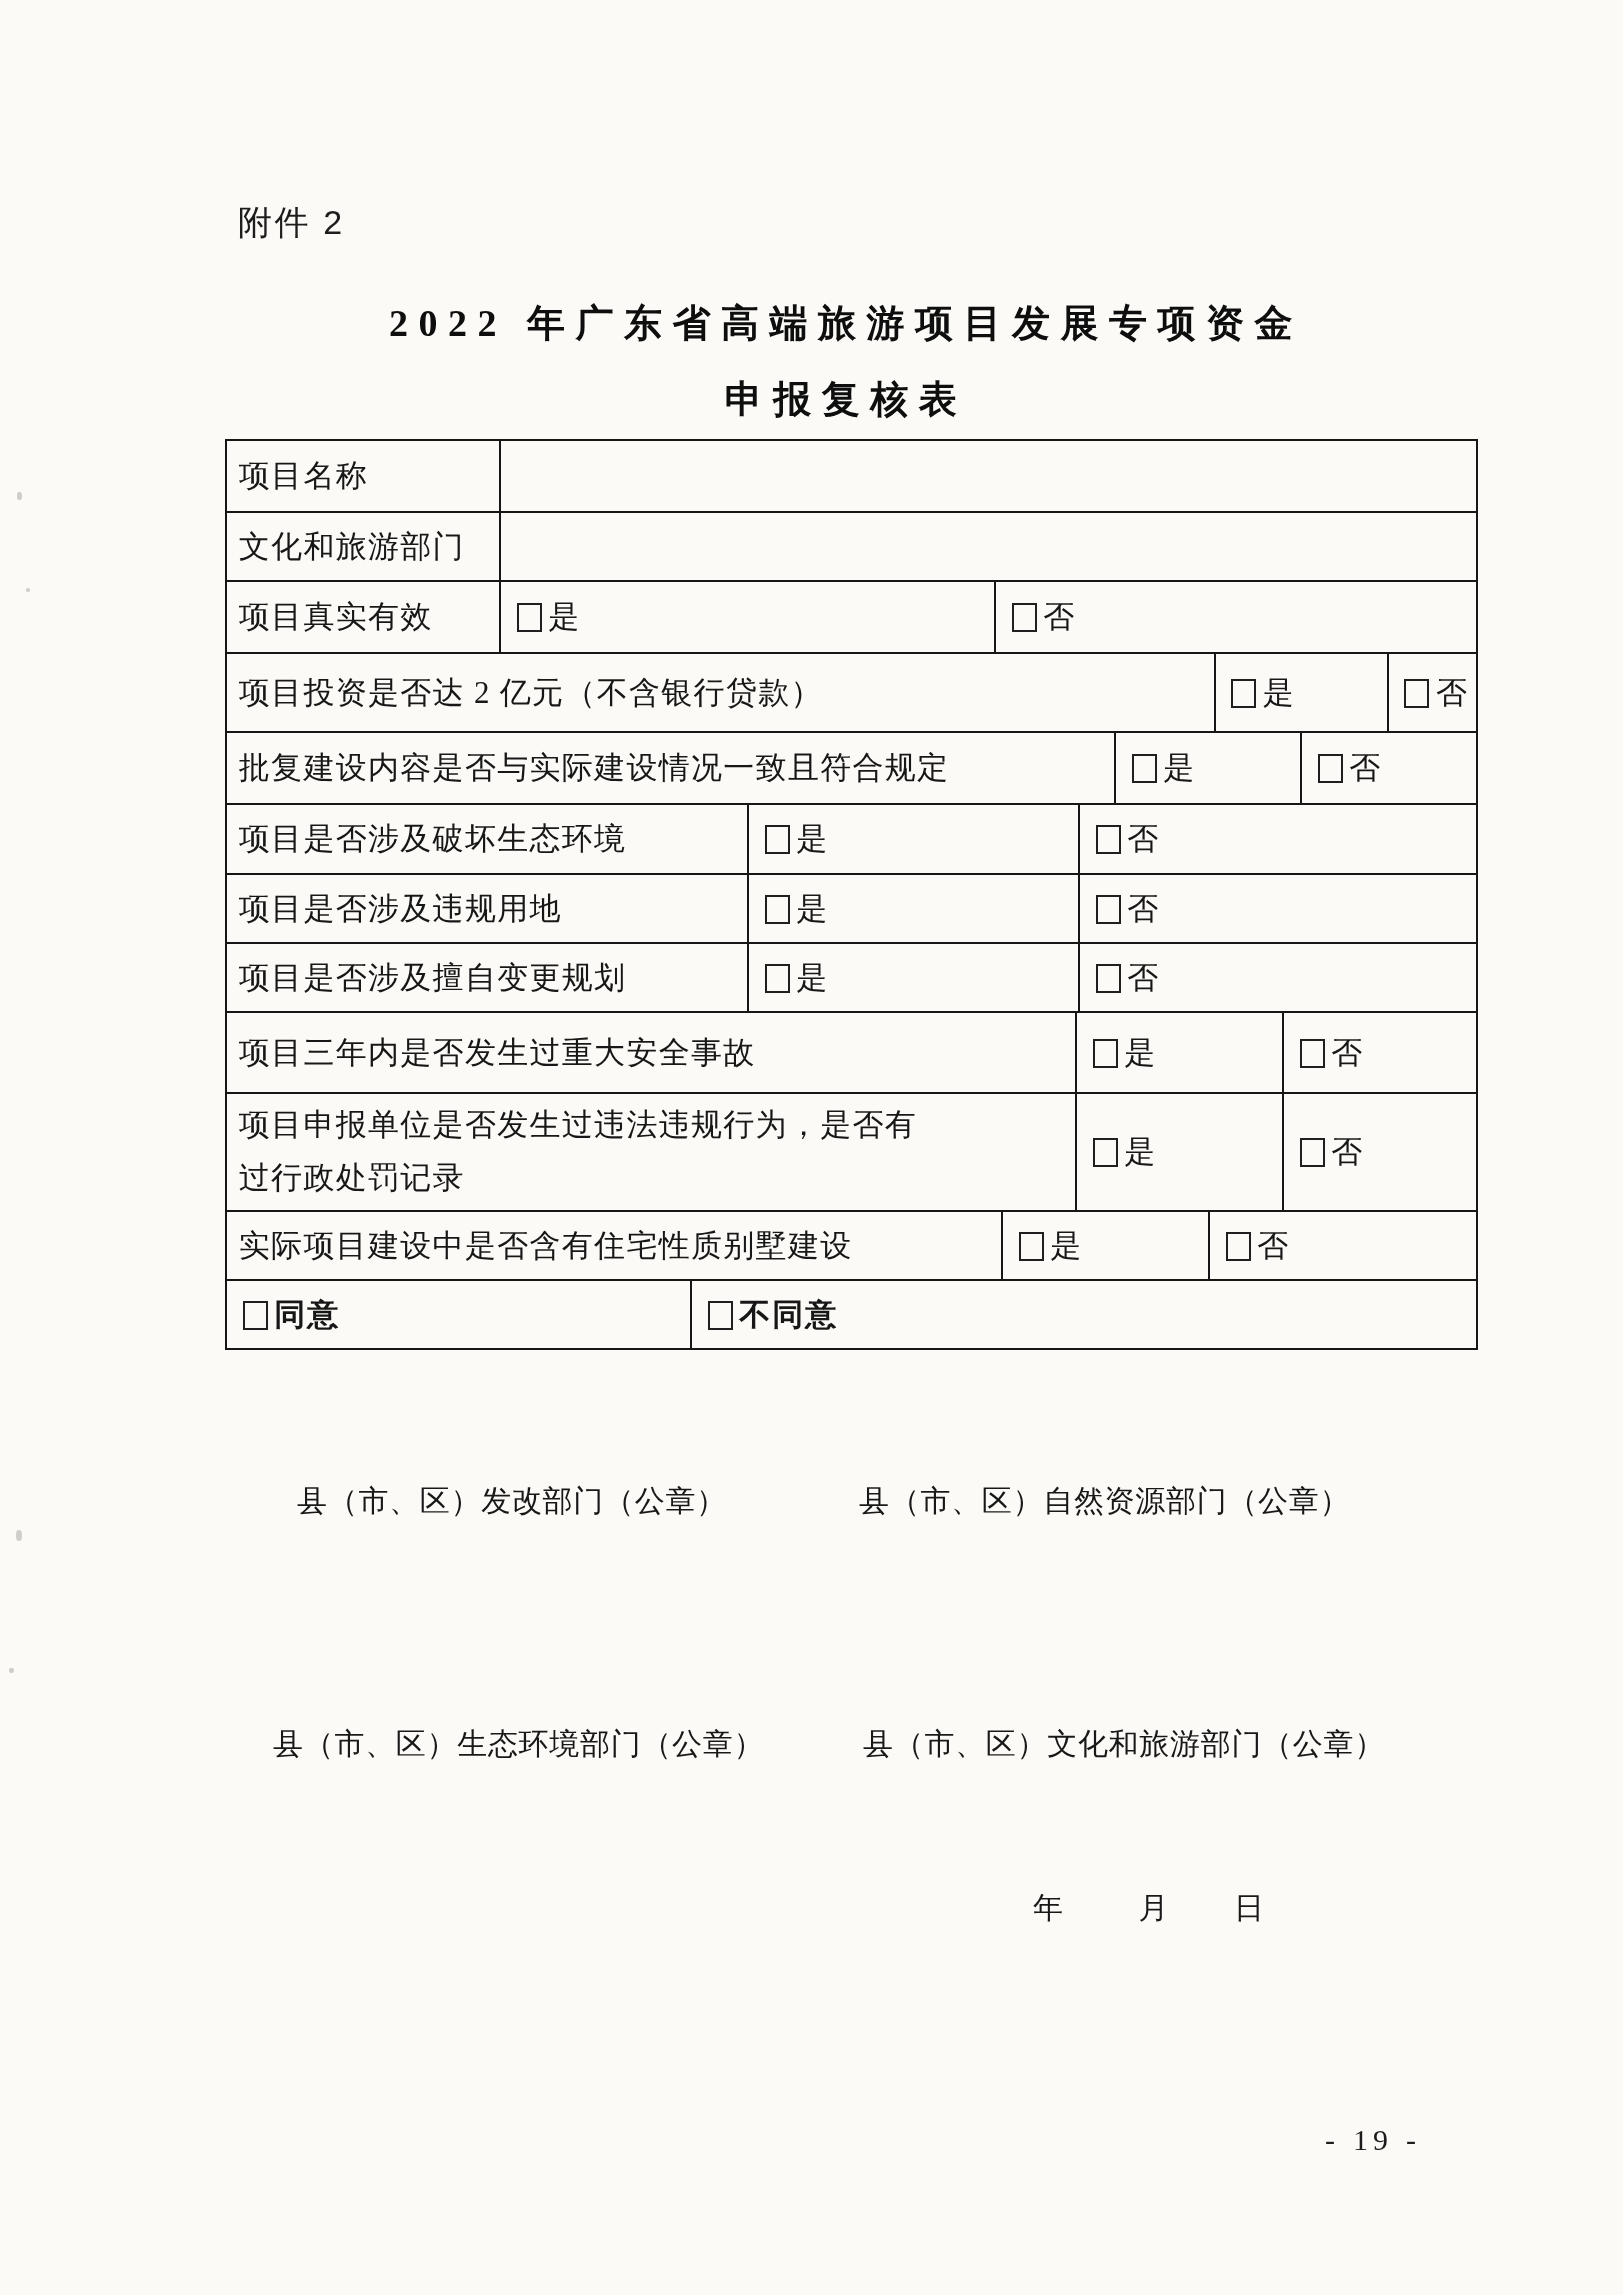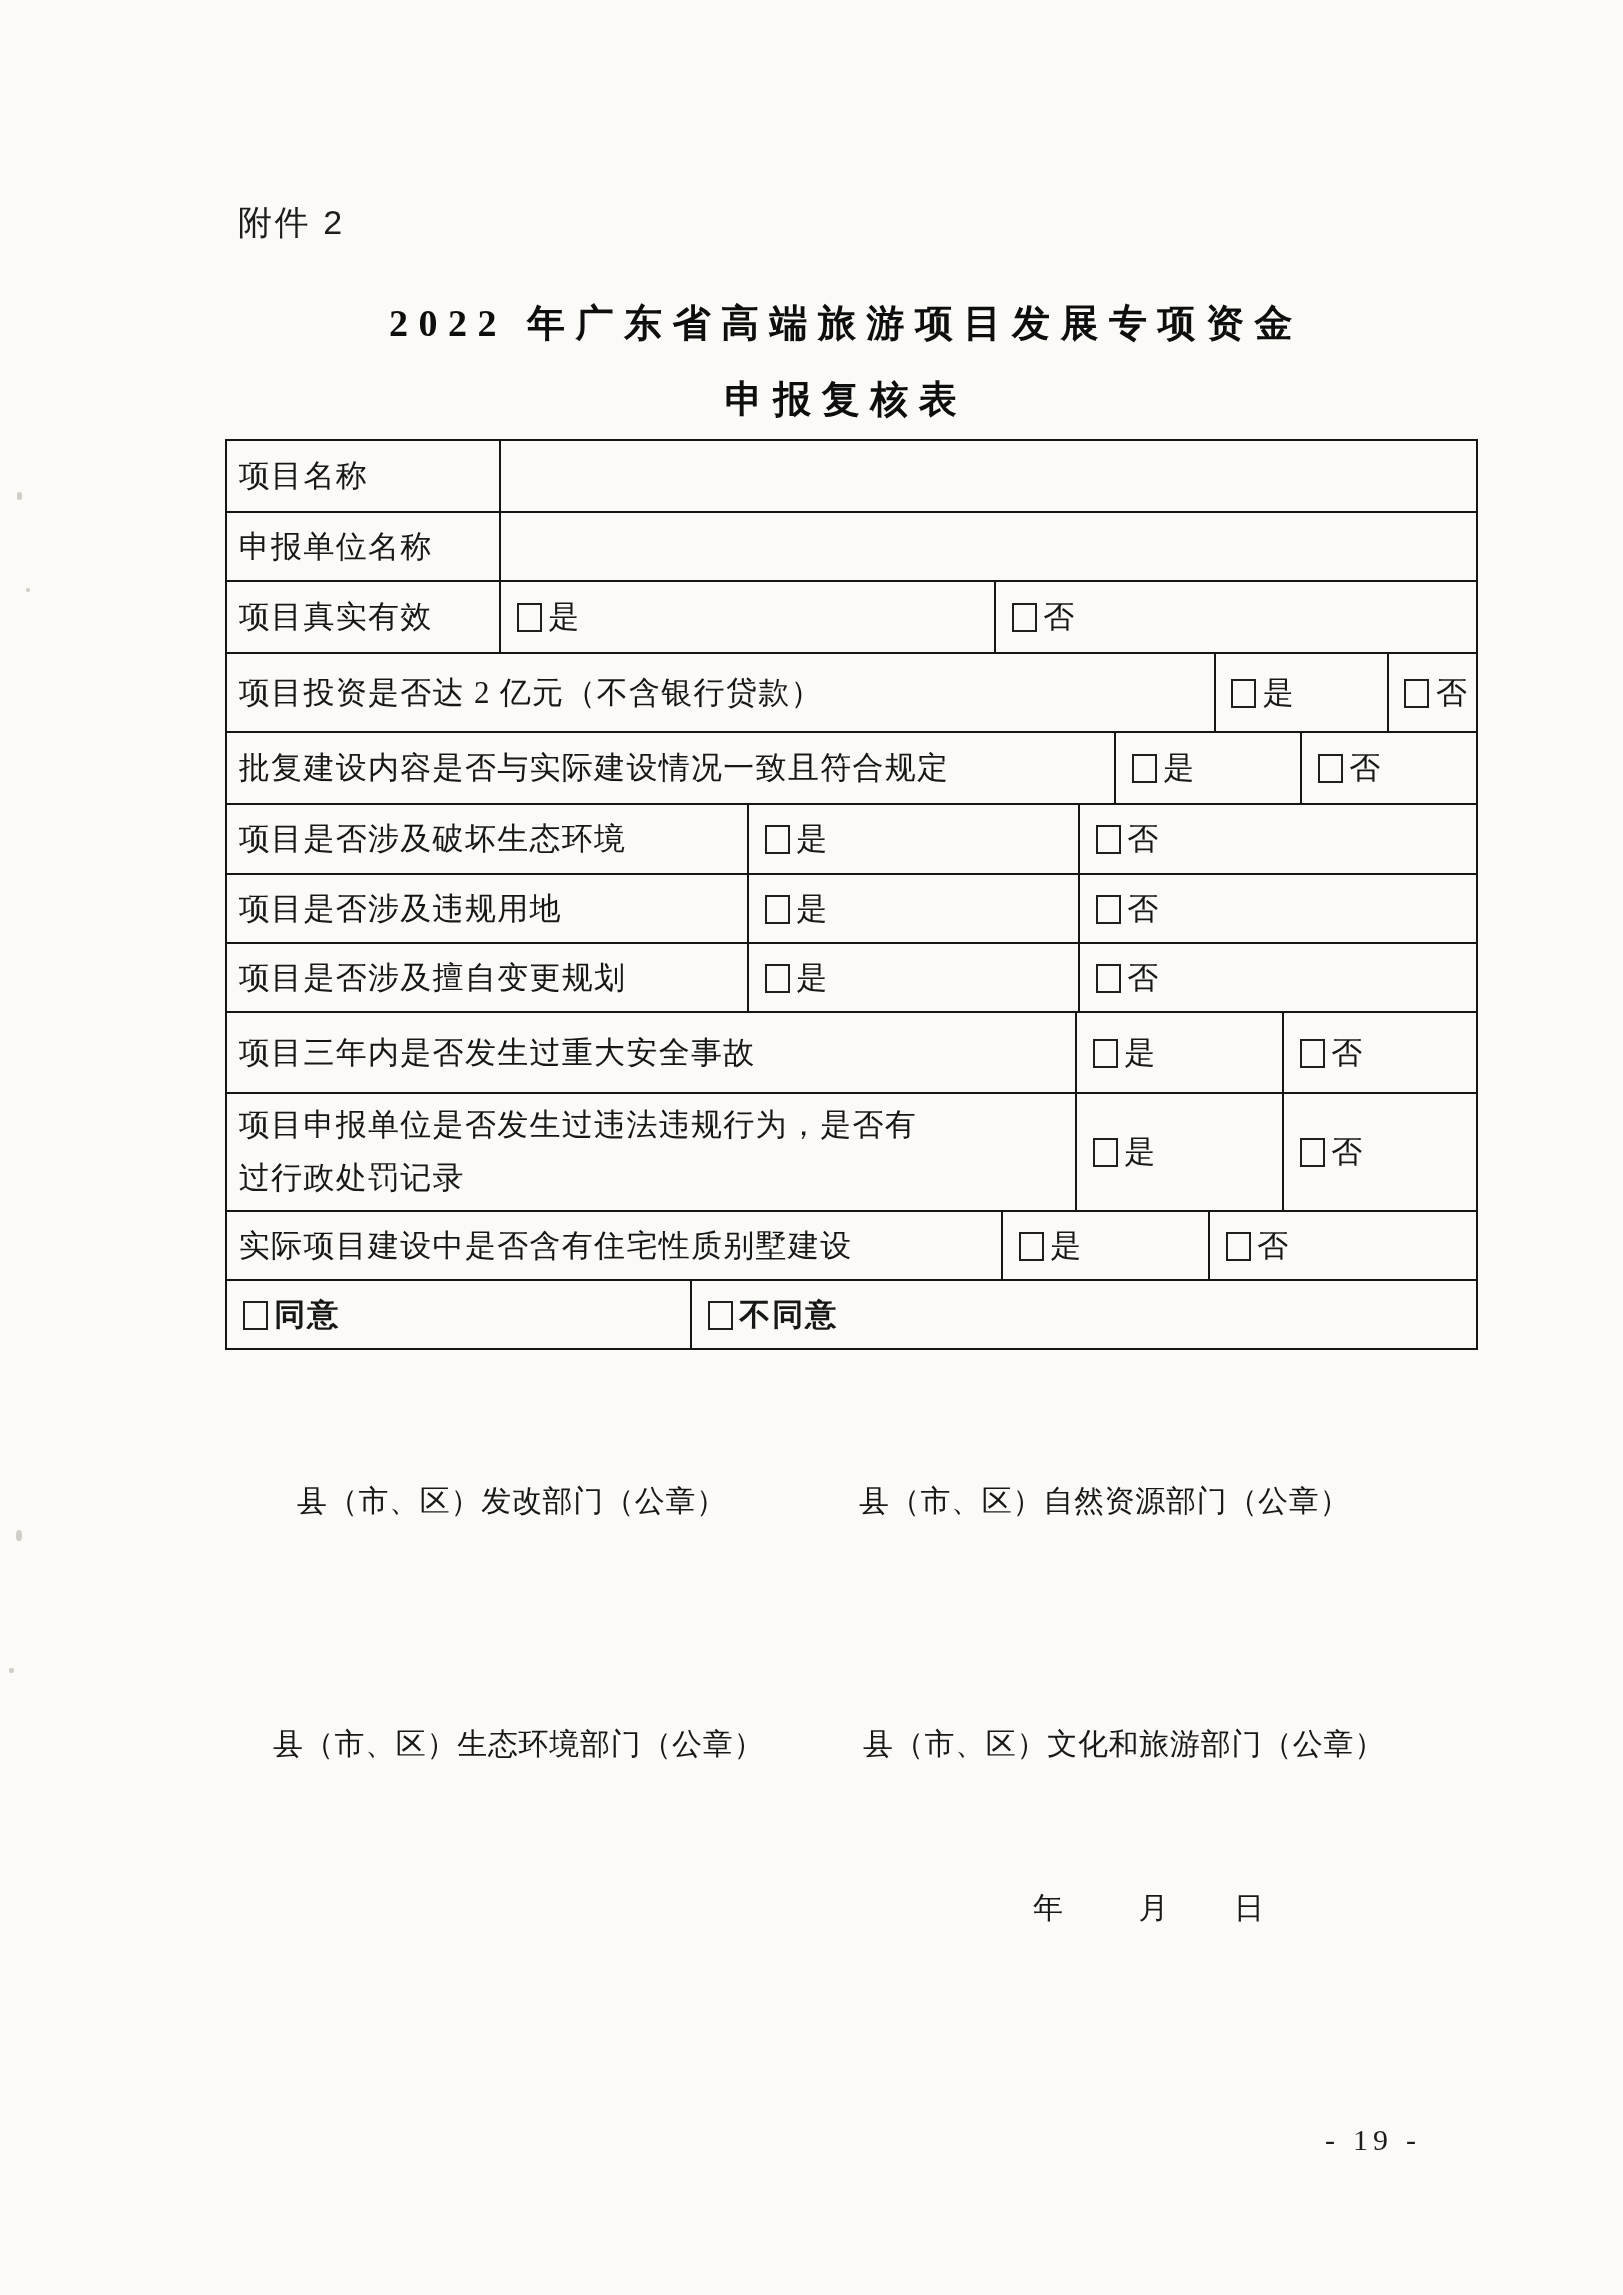--- a/index.html
+++ b/index.html
@@ -76,21 +76,21 @@
       <div class="cell" style="width:274px">
         <span>项目名称</span>
       </div>
       <div class="cell grow">
         <span></span>
       </div>
     </div>
 
     <div class="trow" style="height:69px">
       <div class="cell" style="width:274px">
-        <span>申报单位名称</span>
+        <span>文化和旅游部门</span>
       </div>
       <div class="cell grow">
         <span></span>
       </div>
     </div>
 
     <div class="trow" style="height:72px">
       <div class="cell" style="width:274px">
         <span>项目真实有效</span>
       </div>

